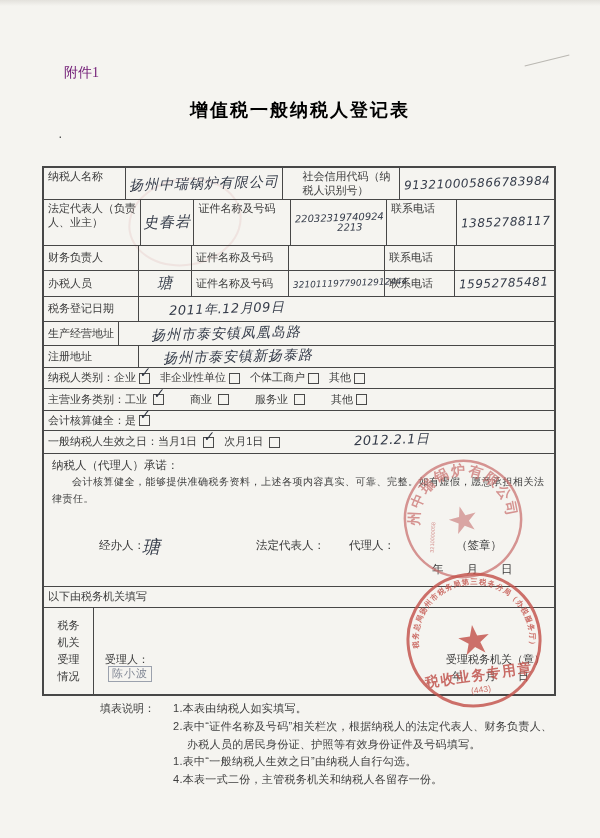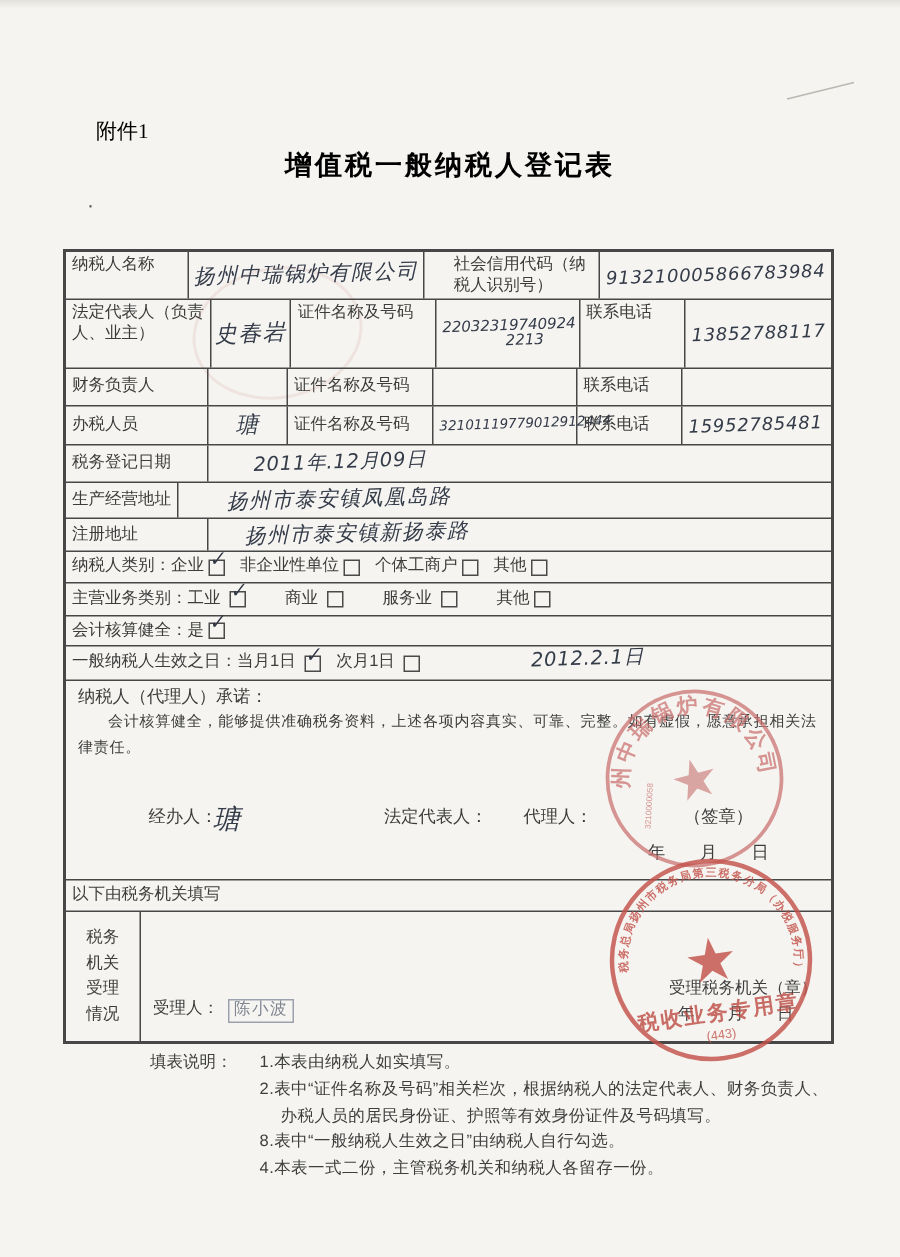--- a/index.html
+++ b/index.html
@@ -1,20 +1,20 @@
 <!DOCTYPE html>
 <html><head>
 <meta charset="utf-8">
 <style>
   html,body{margin:0;padding:0;background:#ffffff;}
   .page{position:relative;width:600px;height:838px;background:#f5f4f0;
         font-family:"Liberation Sans",sans-serif;color:#3d3d3d;overflow:hidden;}
   .page::before{content:"";position:absolute;left:0;top:0;right:0;height:6px;
         background:linear-gradient(#e3e1dc,#f5f4f0);pointer-events:none;}
-  .attachment{position:absolute;left:64px;top:79px;font-size:14px;color:#000000;font-family:Liberation Serif, serif;}
+  .attachment{position:absolute;left:64px;top:64px;font-size:14px;color:#701a75;font-family:Liberation Serif, serif;}
   .title{position:absolute;left:0;top:98px;width:600px;text-align:center;
          font-size:18px;font-weight:bold;letter-spacing:2px;color:#000000;}
   .dot{position:absolute;left:58px;top:128px;font-size:14px;color:#555;}
   .scratch{position:absolute;top:60px;right:30px;width:46px;height:1px;
          background:#bab8b2;transform:rotate(-14deg);}
   .ghost-seal{position:absolute;left:128px;top:178px;width:110px;height:84px;
          border:2px solid rgba(205,130,130,0.14);border-radius:50%;
          transform:rotate(-10deg);}
   
   .tbl{position:absolute;left:42px;top:166px;width:514px;
@@ -49,21 +49,21 @@
   .sig-agent{position:absolute;left:55px;bottom:0;}
   .sig-legal{position:absolute;left:212px;bottom:0;}
   .sig-proxy{position:absolute;left:305px;bottom:0;}
   .sig-seal{position:absolute;left:412px;bottom:0;}
   .sig-hw{position:absolute;left:98px;bottom:-6px;font-size:18px;}
   .ymd1{position:absolute;left:388px;bottom:10px;font-size:11.5px;}
   
   .vlab{flex-direction:column;justify-content:center;font-size:11px;
         line-height:1.55;text-align:center;}
   .acceptor{position:absolute;left:8px;bottom:12px;font-size:11px;
-        display:flex;align-items:flex-start;}
+        display:flex;align-items:center;flex-direction:column;}
   .stamp{color:#7e8492;border:1px solid #9ba1ad;padding:0 3px;font-size:11px;
         margin-left:6px;letter-spacing:1px;}
   .authority-right{position:absolute;left:352px;bottom:8px;font-size:11px;
         line-height:1.6;}
   .authority-right .l2{padding-left:6px;}
   
   .seal{position:absolute;z-index:5;pointer-events:none;}
   .seal-company{left:388px;top:444px;}
   .seal-tax{left:386px;top:554px;}
   
@@ -304,17 +304,17 @@
       <text x="88" y="126" font-size="14" font-weight="bold" text-anchor="middle" fill="#bf4f48" letter-spacing="1.5">税收业务专用章</text>
       <text x="88" y="139" font-size="8.5" text-anchor="middle" fill="#c4534c">(443)</text>
     </g>
   </svg>
 
   <div class="notes">
     <div class="notes-label">填表说明：</div>
     <div class="note-items">
       <div class="note-item">1.本表由纳税人如实填写。</div>
       <div class="note-item">2.表中“证件名称及号码”相关栏次，根据纳税人的法定代表人、财务负责人、办税人员的居民身份证、护照等有效身份证件及号码填写。</div>
-      <div class="note-item">8.表中“一般纳税人生效之日”由纳税人自行勾选。</div>
+      <div class="note-item">1.表中“一般纳税人生效之日”由纳税人自行勾选。</div>
       <div class="note-item">4.本表一式二份，主管税务机关和纳税人各留存一份。</div>
     </div>
   </div>
 </div>
 
 </body></html>

